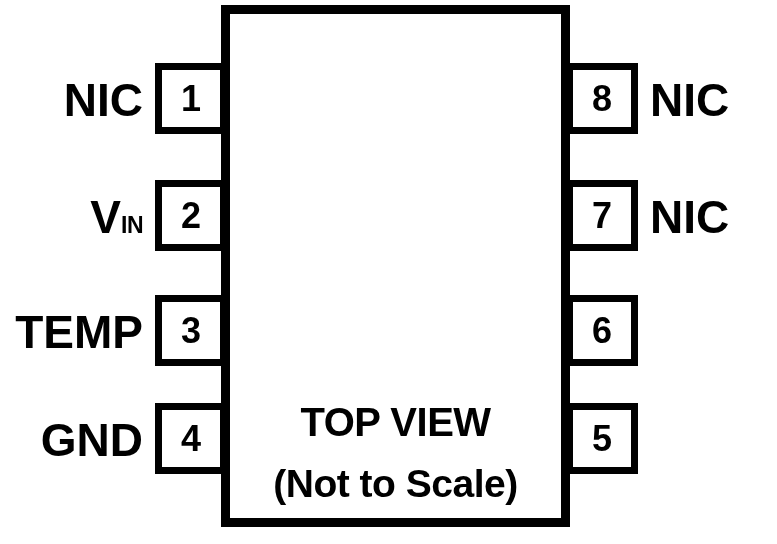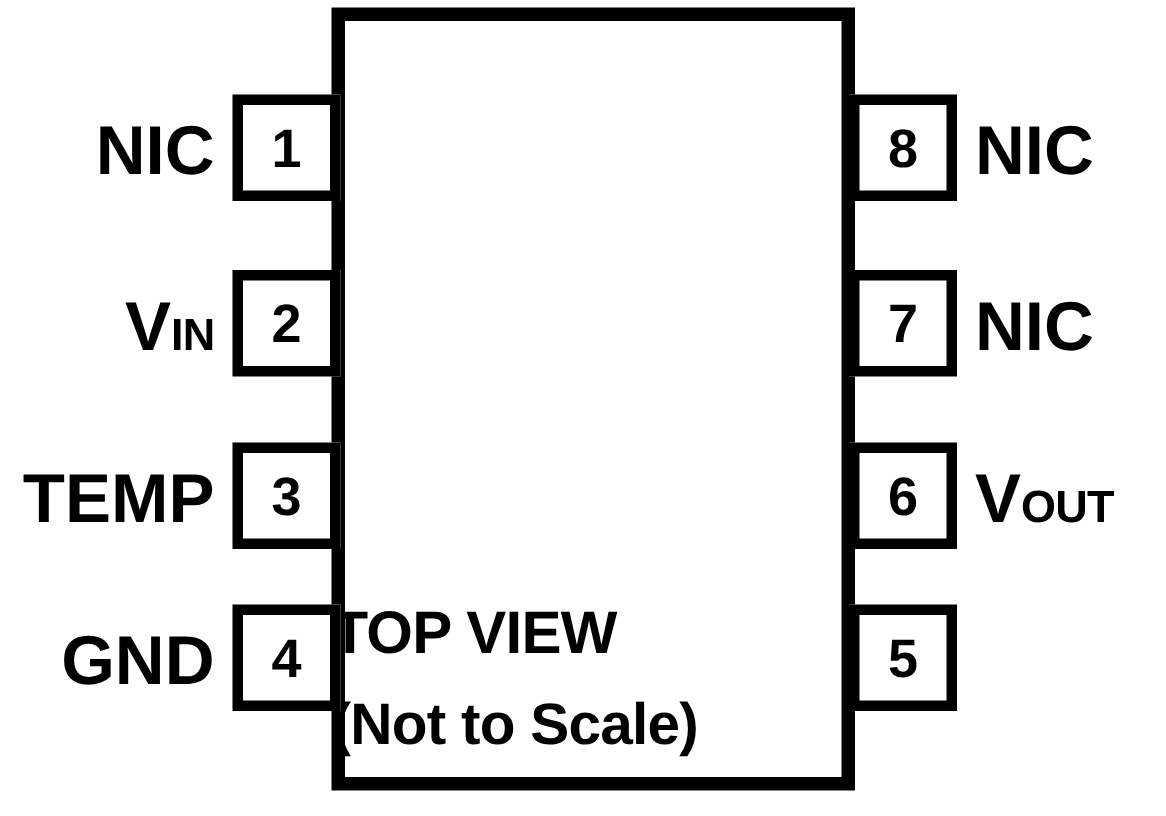--- a/index.html
+++ b/index.html
@@ -28,21 +28,21 @@
     background: #ffffff;
     z-index: 1;
   }
 
   
   #center-caption {
     position: absolute;
     left: 221px;
     top: 400px;
     width: 349px;
-    text-align: left;
+    text-align: center;
     z-index: 2;
     color: #000000;
     font-weight: bold;
     font-size: 40px;
     line-height: 45px;
     letter-spacing: -0.5px;
   }
   #center-caption .line2 { font-size: 39px; margin-top: 16px; }
 
   
@@ -69,21 +69,21 @@
     z-index: 4;
     color: #000000;
     font-weight: bold;
     font-size: 46px;
     line-height: 46px;
     white-space: nowrap;
   }
   .pin-label.left  { right: 634px; text-align: right; }
   .pin-label.right { left: 650px;  text-align: left; }
   .pin-label .sub {
-    font-size: 30px;
+    font-size: 23px;
     font-weight: bold;
     vertical-align: baseline;
     letter-spacing: -0.5px;
   }
 </style>
 </head>
 <body>
 
 <div id="canvas">
 
@@ -104,15 +104,14 @@
   <div class="pin-box right" style="top:295px"><span>6</span></div>
   <div class="pin-box right" style="top:403px"><span>5</span></div>
 
   <div class="pin-label left" style="top:77px"><span>NIC</span><span class="sub"></span></div>
   <div class="pin-label left" style="top:194px"><span>V</span><span class="sub">IN</span></div>
   <div class="pin-label left" style="top:309px"><span>TEMP</span><span class="sub"></span></div>
   <div class="pin-label left" style="top:417px"><span>GND</span><span class="sub"></span></div>
 
   <div class="pin-label right" style="top:77px"><span>NIC</span><span class="sub"></span></div>
   <div class="pin-label right" style="top:194px"><span>NIC</span><span class="sub"></span></div>
-  <div class="pin-label right" style="top:309px"><span>V</span><span class="sub">OUT</span></div>
 
 </div>
 
 </body></html>

